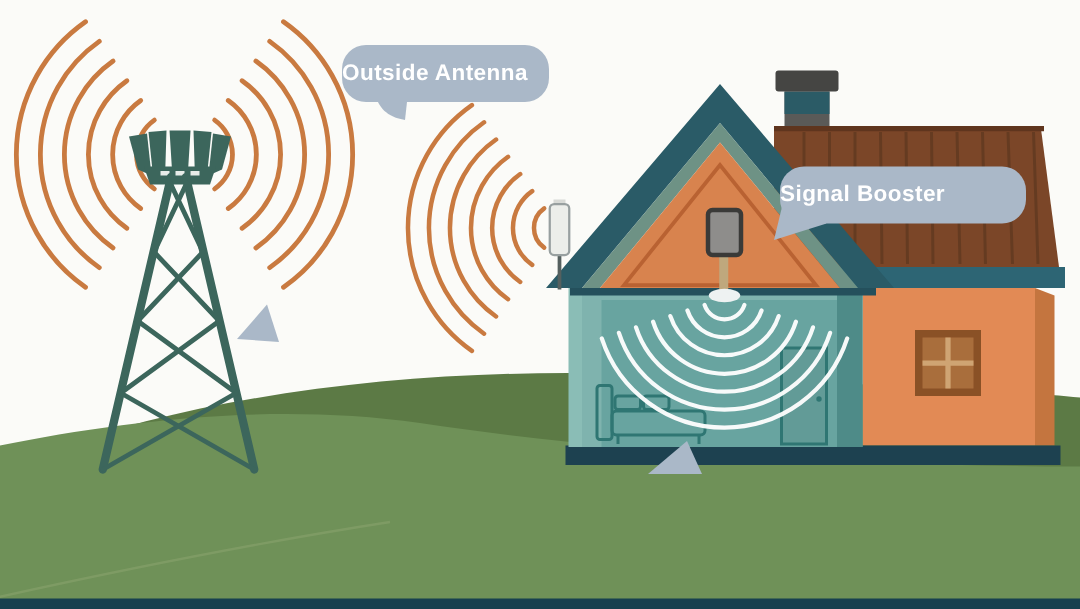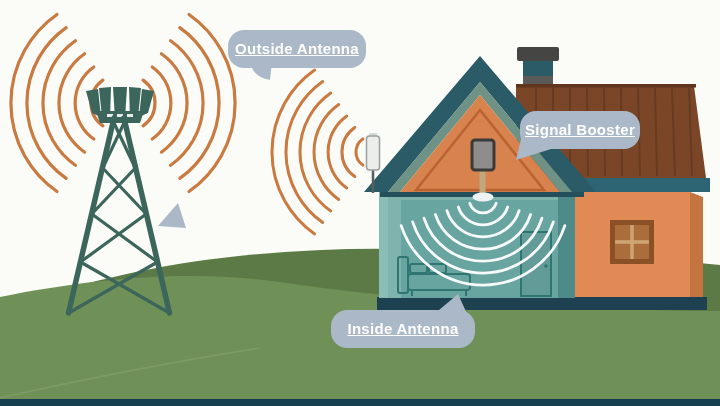--- a/index.html
+++ b/index.html
@@ -20,29 +20,27 @@
     font-family:"Liberation Sans", sans-serif;
   }
   .scene svg{position:absolute;left:0;top:0;}
   .bubble{
     position:absolute;
     background:var(--bubble);
     color:var(--bubble-text);
     font-weight:bold;
     font-size:15px;
     letter-spacing:.3px;
-    text-align:center;
     border-radius:16px;
     z-index:5;
-    text-decoration:underline;
   }
   .bubble span{display:block;}
   .b-outside{left:228px;top:30px;width:138px;height:38px;line-height:38px;}
   .b-tower{left:172px;top:197px;width:110px;height:36px;line-height:36px;}
-  .b-booster{left:520px;top:111px;width:120px;height:38px;line-height:38px;}
+  .b-booster{left:520px;top:111px;width:164px;height:38px;line-height:38px;}
   .b-inside{left:331px;top:310px;width:144px;height:38px;line-height:38px;}
 </style>
 </head>
 <body>
 
 <div class="scene">
 
   <svg width="720" height="406" viewBox="0 0 720 406">
 
     <rect x="0" y="0" width="720" height="406" fill="#fbfbf8"></rect>
@@ -211,17 +209,14 @@
 
     <rect x="0" y="399" width="720" height="7" fill="#16404f"></rect>
   </svg>
 
   <div class="bubble b-outside">
     <span>Outside Antenna</span>
   </div>
   <div class="bubble b-booster">
     <span>Signal Booster</span>
   </div>
-  <div class="bubble b-inside">
-    <span>Inside Antenna</span>
-  </div>
 
 </div>
 
 </body></html>

